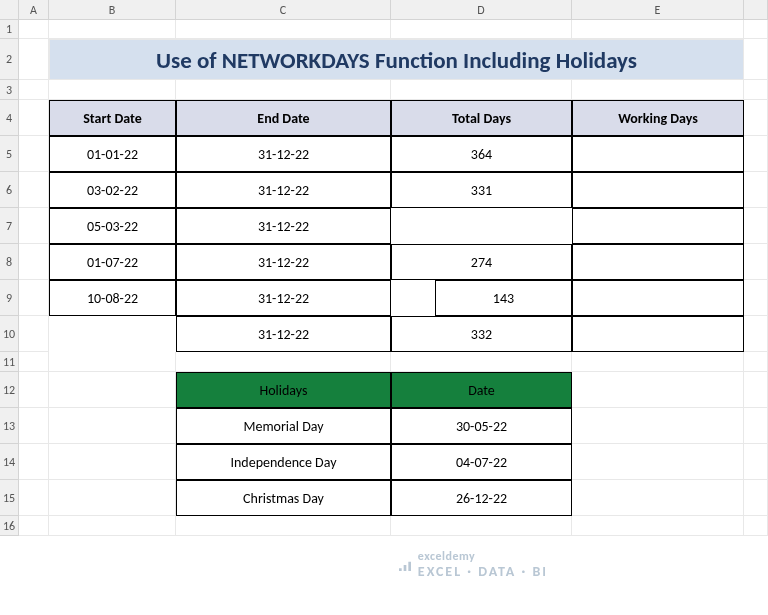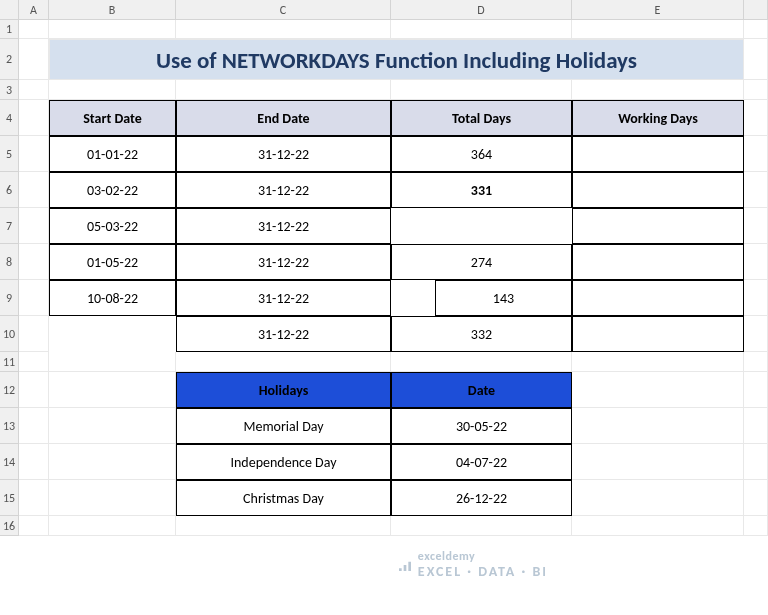--- a/index.html
+++ b/index.html
@@ -51,22 +51,22 @@
   .tbl-hdr {
     background: #d9dcea;
     font-weight: bold;
     border: 1px solid #000;
   }
   .tbl-cell {
     border: 1px solid #000;
     background: #fff;
   }
   .hol-hdr {
-    background: #1d4ed8;
-    font-weight: bold;
+    background: #15803d;
+    font-weight: normal;
     border: 1px solid #000;
   }
   .watermark {
     position: absolute;
     right: 220px;
     bottom: 35px;
     font-size: 12px;
     color: #b9c7d4;
     font-weight: bold;
     letter-spacing: 0.5px;
@@ -154,30 +154,30 @@
   <div class="cell" style="grid-column:7;grid-row:5;"></div>
 
   <div class="cell tbl-cell" style="grid-column:3;grid-row:6;">01-01-22</div>
   <div class="cell tbl-cell" style="grid-column:4;grid-row:6;">31-12-22</div>
   <div class="cell tbl-cell" style="grid-column:5;grid-row:6;">364</div>
   <div class="cell tbl-cell" style="grid-column:6;grid-row:6;"></div>
   <div class="cell" style="grid-column:7;grid-row:6;"></div>
 
   <div class="cell tbl-cell" style="grid-column:3;grid-row:7;">03-02-22</div>
   <div class="cell tbl-cell" style="grid-column:4;grid-row:7;">31-12-22</div>
-  <div class="cell tbl-cell" style="grid-column:5;grid-row:7;font-weight:bold;">331</div>
+  <div class="cell tbl-cell" style="grid-column:5;grid-row:7;">331</div>
   <div class="cell tbl-cell" style="grid-column:6;grid-row:7;"></div>
   <div class="cell" style="grid-column:7;grid-row:7;"></div>
 
   <div class="cell tbl-cell" style="grid-column:3;grid-row:8;">05-03-22</div>
   <div class="cell tbl-cell" style="grid-column:4;grid-row:8;">31-12-22</div>
   <div class="cell tbl-cell" style="grid-column:6;grid-row:8;"></div>
   <div class="cell" style="grid-column:7;grid-row:8;"></div>
 
-  <div class="cell tbl-cell" style="grid-column:3;grid-row:9;">01-05-22</div>
+  <div class="cell tbl-cell" style="grid-column:3;grid-row:9;">01-07-22</div>
   <div class="cell tbl-cell" style="grid-column:4;grid-row:9;">31-12-22</div>
   <div class="cell tbl-cell" style="grid-column:5;grid-row:9;">274</div>
   <div class="cell tbl-cell" style="grid-column:6;grid-row:9;"></div>
   <div class="cell" style="grid-column:7;grid-row:9;"></div>
 
   <div class="cell tbl-cell" style="grid-column:3;grid-row:10;">10-08-22</div>
   <div class="cell tbl-cell" style="grid-column:4;grid-row:10;">31-12-22</div>
   <div class="cell tbl-cell" style="grid-column:5;grid-row:10;margin-left:44px;">143</div>
   <div class="cell tbl-cell" style="grid-column:6;grid-row:10;"></div>
   <div class="cell" style="grid-column:7;grid-row:10;"></div>

